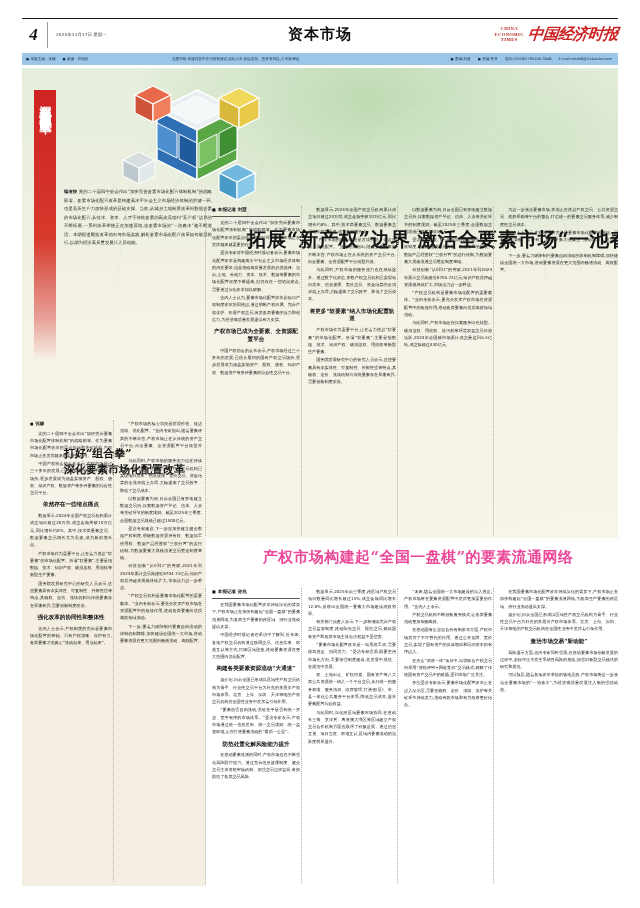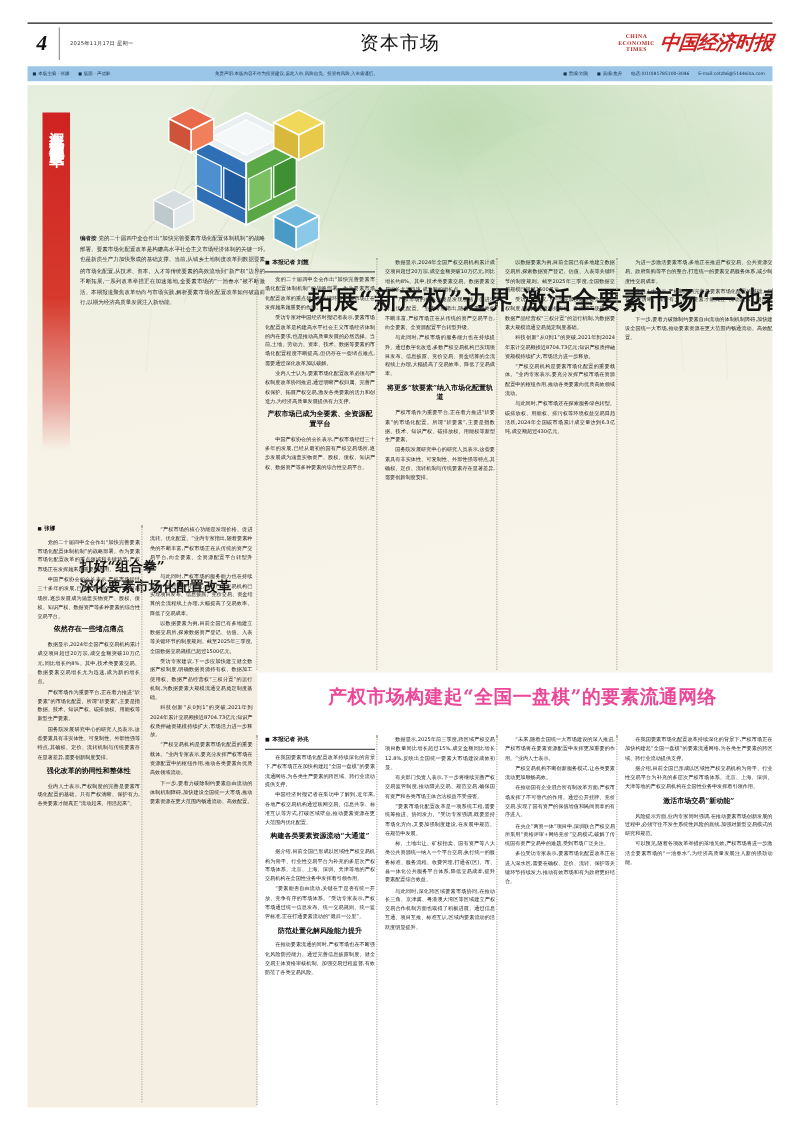--- a/index.html
+++ b/index.html
@@ -24,21 +24,21 @@
     font-size: 17px; font-weight: 700; color:#111; font-style: italic;
     padding-right: 2px;
   }
   .issue-date {
     margin-left: 8px; font-size: 4.2px; color:#333; letter-spacing:.2px;
     white-space: nowrap;
   }
   .section-title {
     position:absolute; left:50%; transform:translateX(-50%);
     font-family:"DejaVu Serif","Liberation Serif",serif;
-    font-size: 15px; font-weight:400; color:#111; letter-spacing:1px;
+    font-size: 15px; font-weight:700; color:#111; letter-spacing:1px;
   }
   .brand { position:absolute; right:0; display:flex; align-items:center; gap:4px; }
   .brand-en {
     font-family:"Liberation Serif",serif; font-size:4.6px; line-height:1.25;
     color:#b3261e; text-align:center; letter-spacing:.4px; font-weight:700;
   }
   .brand-cn {
     font-family:"DejaVu Serif","Liberation Serif",serif;
     font-size:15.5px; font-weight:700; color:#cc2222; letter-spacing:-.5px;
     font-style: italic;

